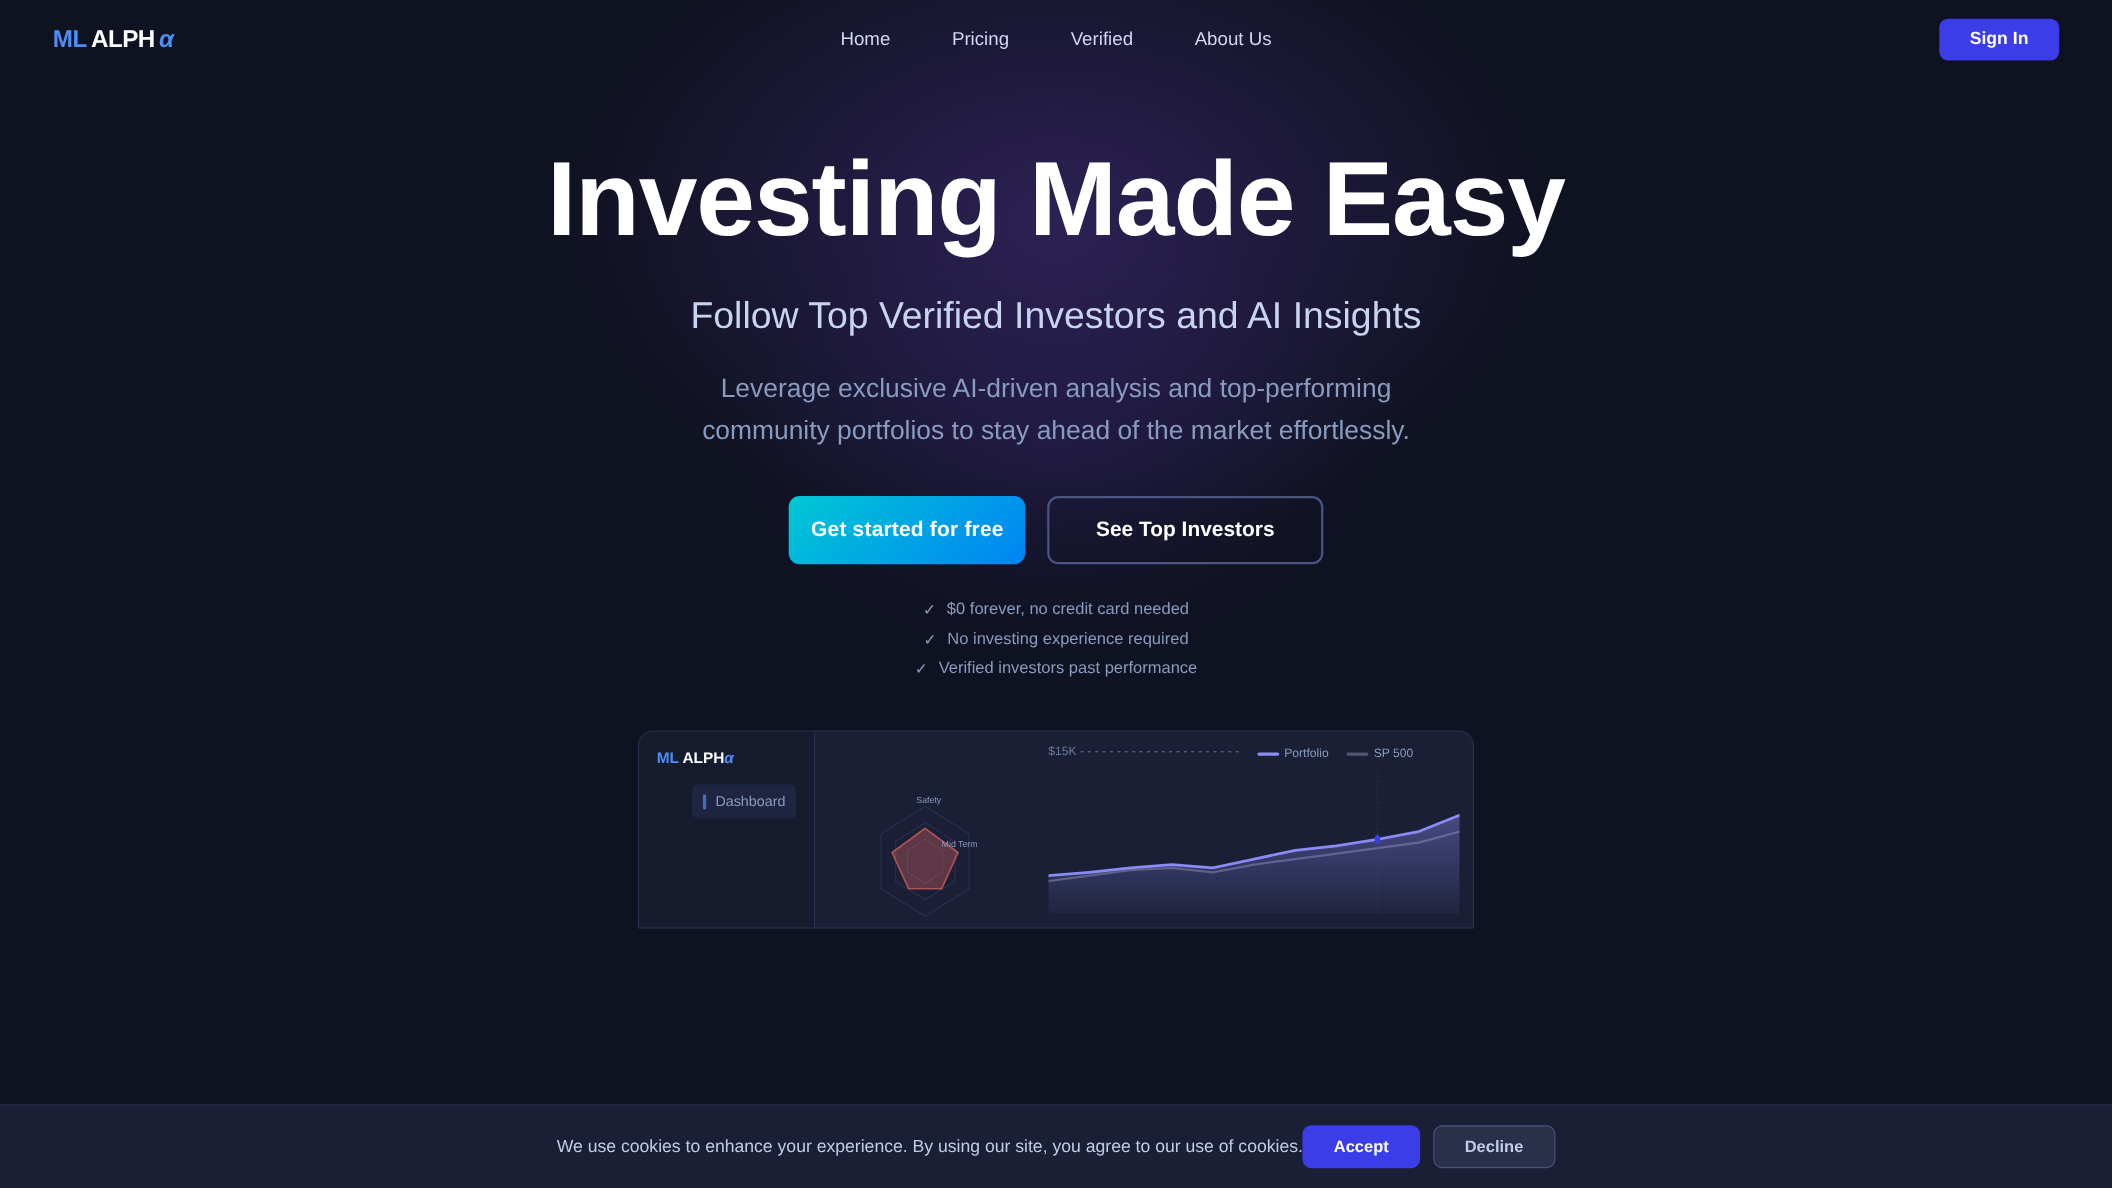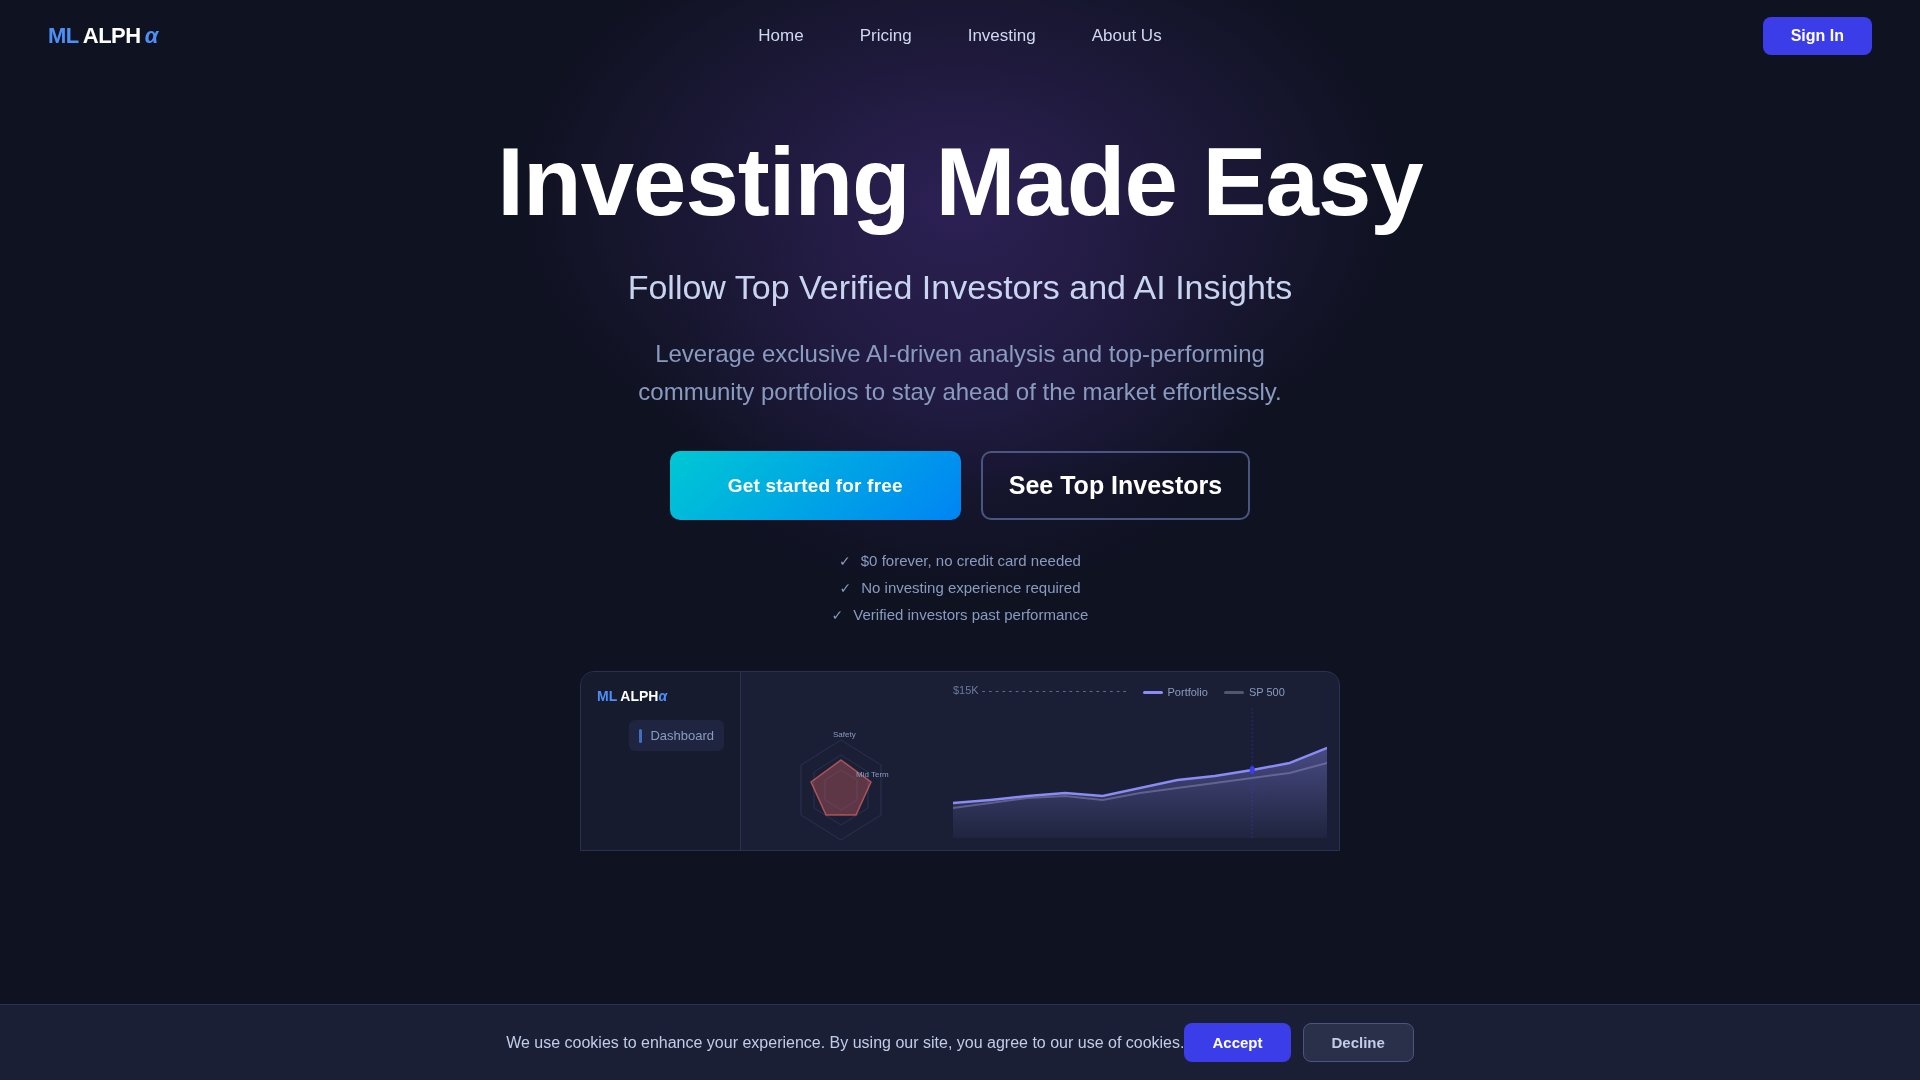--- a/index.html
+++ b/index.html
@@ -137,34 +137,34 @@
       gap: 20px;
       justify-content: center;
       margin-bottom: 32px;
     }
 
     .btn-primary {
       background: linear-gradient(135deg, #00c8d4 0%, #0084f4 100%);
       color: #ffffff;
       border: none;
       border-radius: 10px;
-      padding: 18px 58px;
+      padding: 18px 20px;
       font-size: 19px;
       font-weight: 700;
       cursor: pointer;
       letter-spacing: 0.2px;
     }
 
     .btn-secondary {
       background: transparent;
       color: #ffffff;
       border: 2px solid #4a5580;
       border-radius: 10px;
-      padding: 18px 26px;
-      font-size: 25px;
+      padding: 18px 42px;
+      font-size: 19px;
       font-weight: 600;
       cursor: pointer;
     }
 
     
     .feature-list {
       display: flex;
       flex-direction: column;
       align-items: center;
       gap: 10px;
@@ -345,21 +345,21 @@
 <nav>
   <div class="logo">
     <span class="logo-ml">ML</span>
     <span class="logo-alpha">ALPH</span>
     <span class="logo-omega">α</span>
   </div>
 
   <div class="nav-links">
     <a class="nav-link">Home</a>
     <a class="nav-link">Pricing</a>
-    <a class="nav-link">Investing</a>
+    <a class="nav-link">Verified</a>
     <a class="nav-link">About Us</a>
   </div>
 
   <button class="sign-in-btn">Sign In</button>
 </nav>
 
 <section class="hero">
   <h1 class="hero-title">Investing Made Easy</h1>
   <h2 class="hero-subtitle">Follow Top Verified Investors and AI Insights</h2>
   <p class="hero-description">Leverage exclusive AI-driven analysis and top-performing community portfolios to stay ahead of the market effortlessly.</p>

